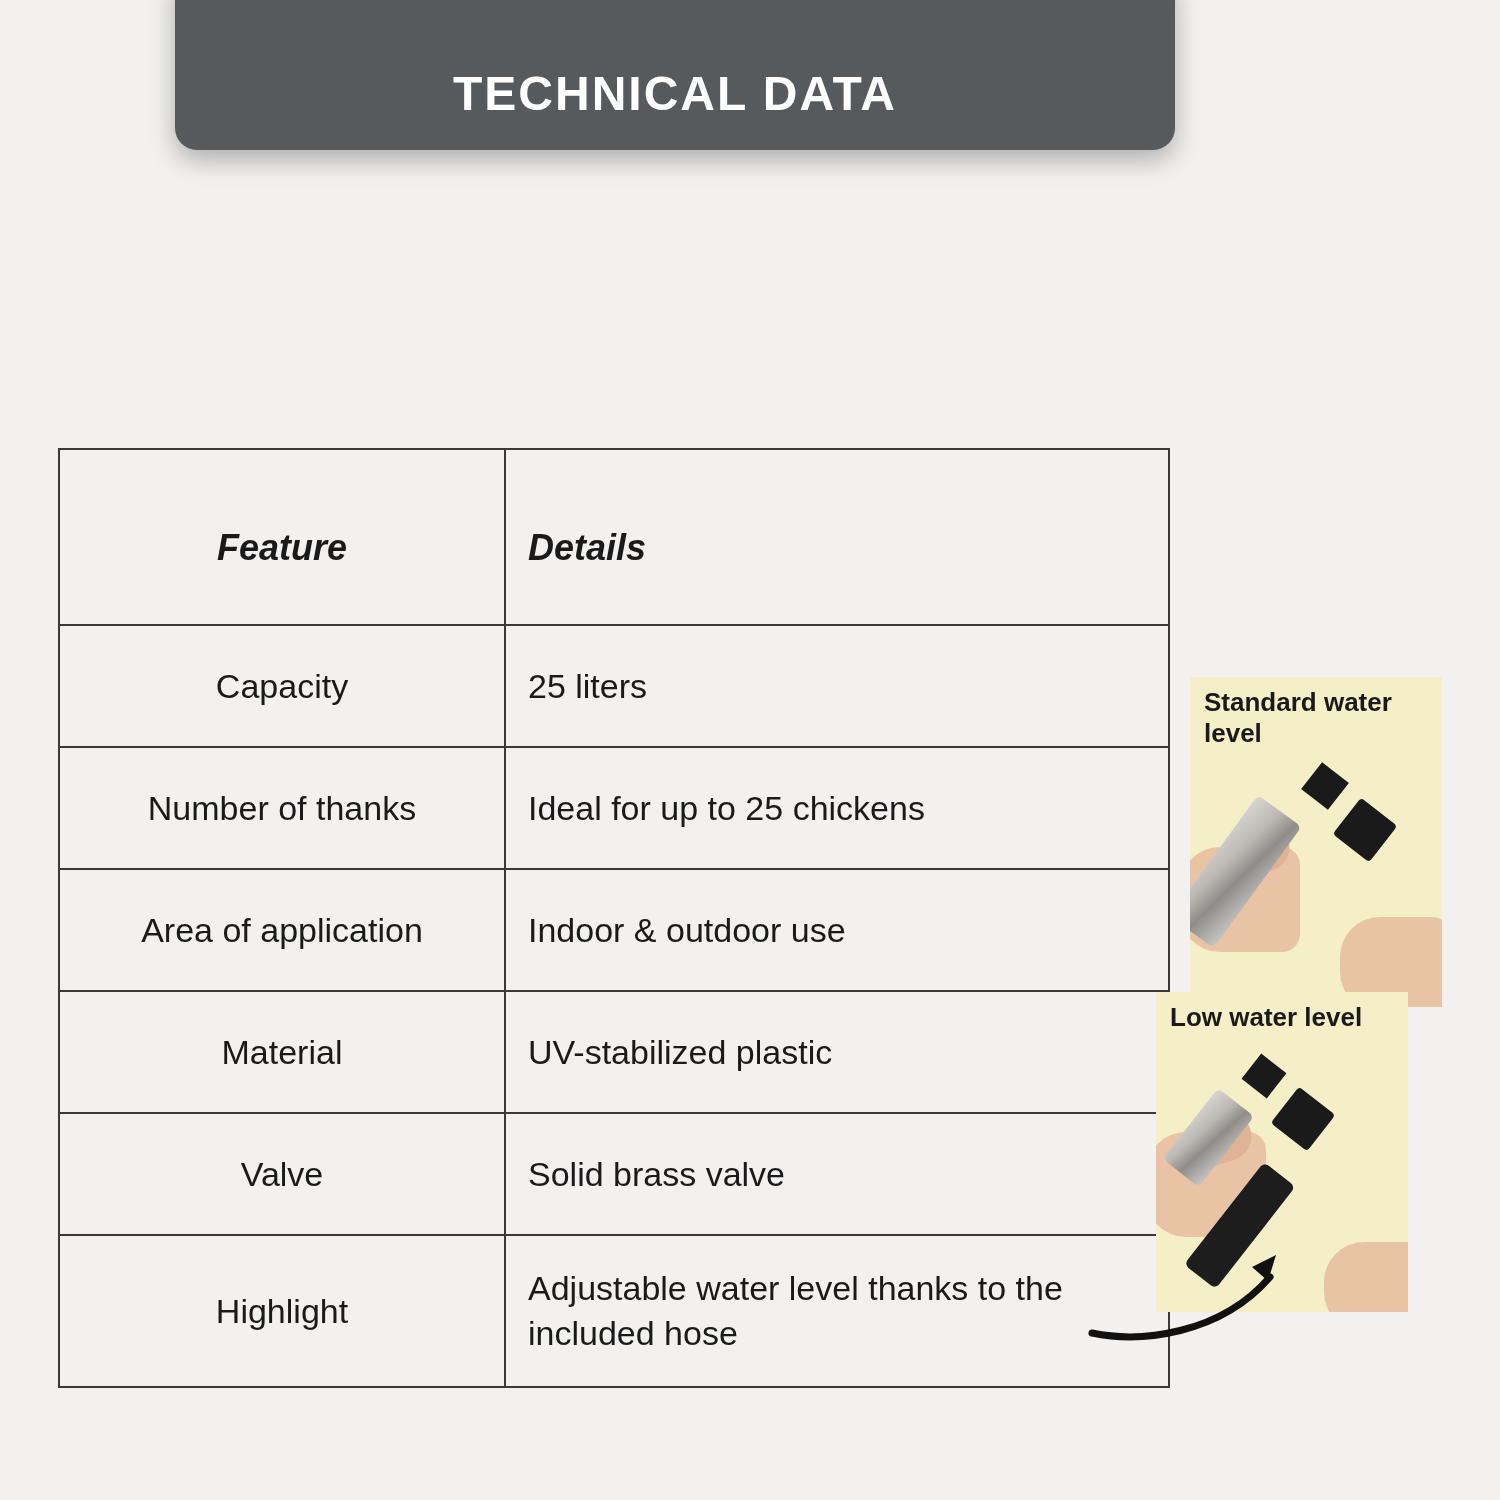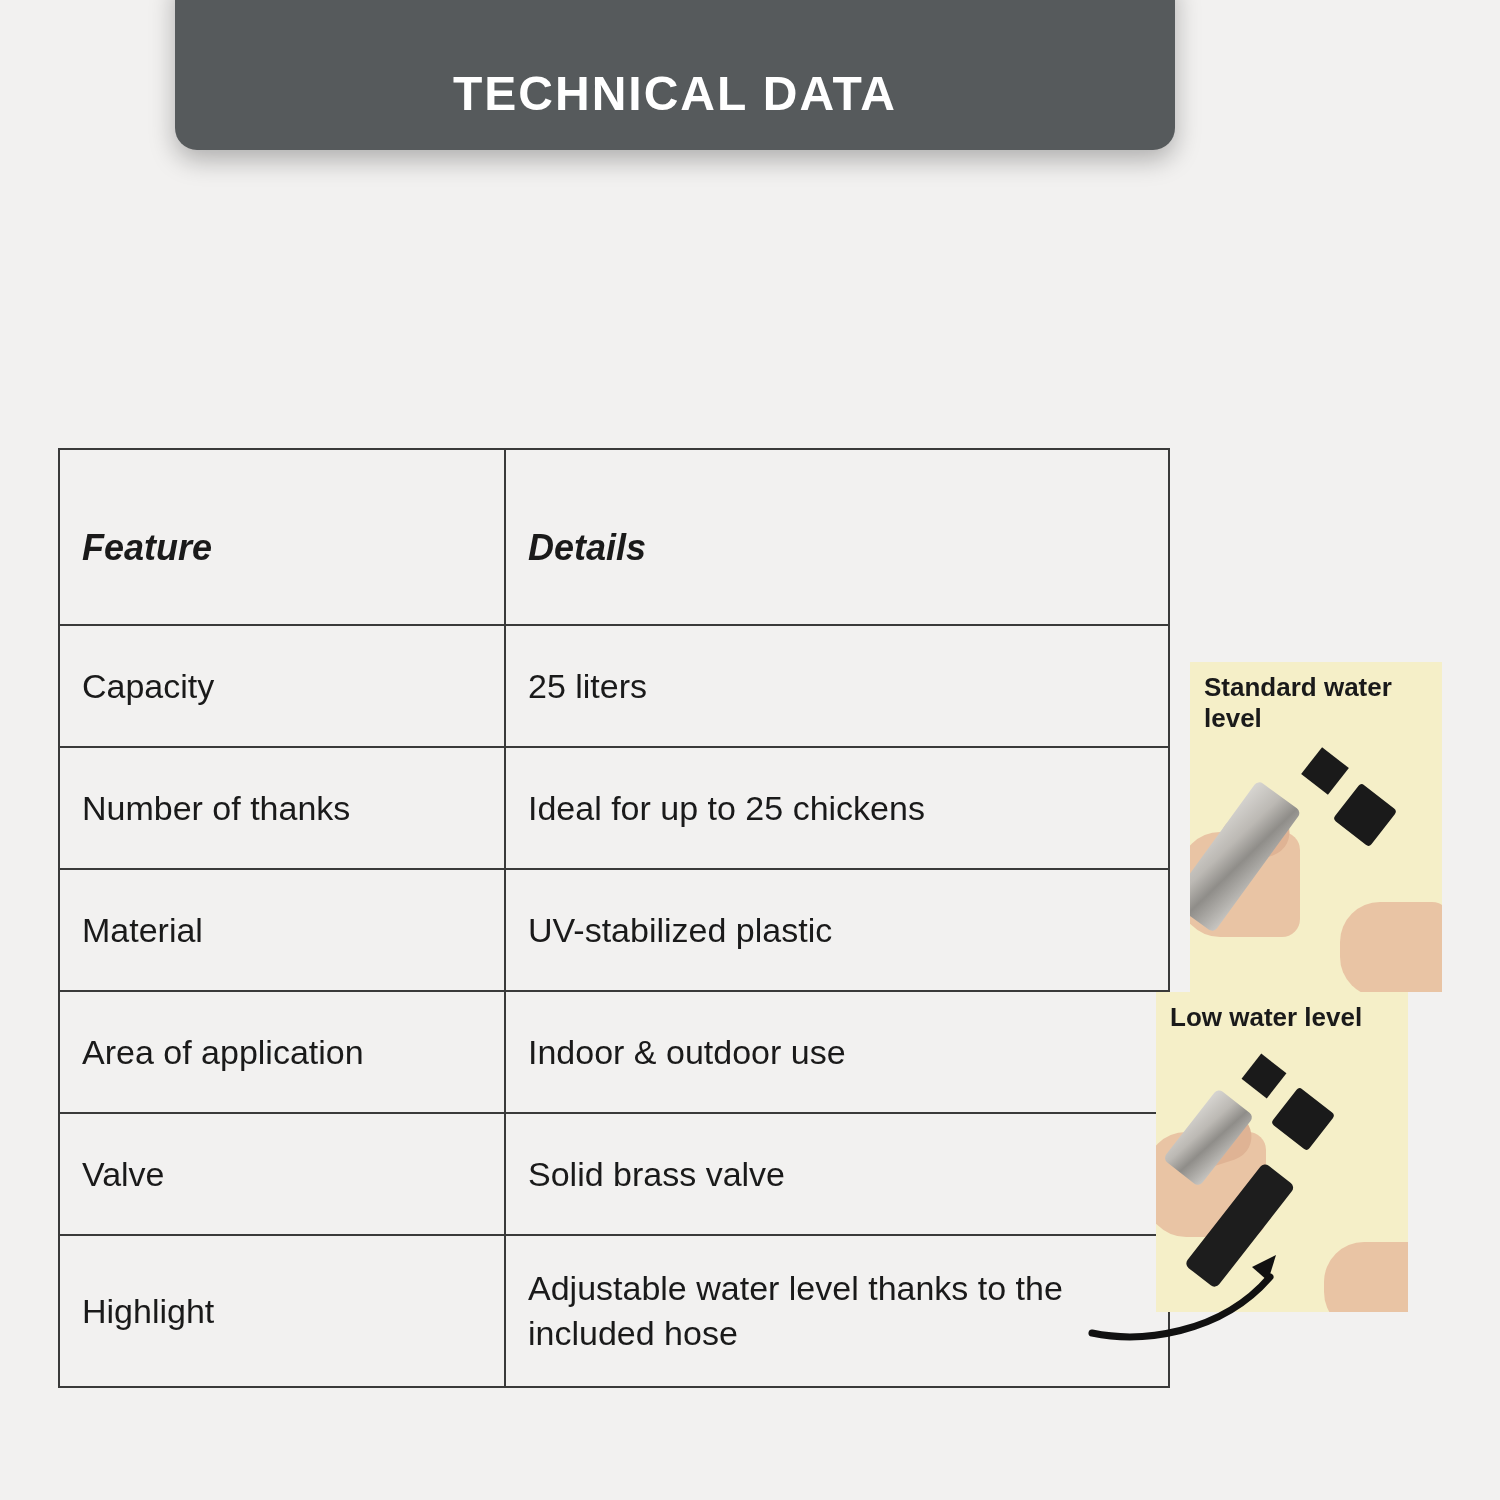--- a/index.html
+++ b/index.html
@@ -53,21 +53,21 @@
   .tech-table td, .tech-table th {
     border: 2px solid #3a3a3a;
     padding: 0 22px;
     text-align: left;
     vertical-align: middle;
     color: #1a1a1a;
     font-size: 34px;
     font-family: "Liberation Sans", sans-serif;
     font-weight: normal;
   }
-  .tech-table .col-feature { width: 400px; }
+  .tech-table .col-feature { width: 400px; text-align: center; }
   .tech-table .head-row td {
     height: 152px;
     font-style: italic;
     font-weight: bold;
     font-size: 36px;
     vertical-align: middle;
     padding-top: 22px;
   }
   .tech-table .body-row td {
     height: 120px;
@@ -94,21 +94,21 @@
     top: 10px;
     font-size: 26px;
     font-weight: bold;
     color: #1a1a1a;
     line-height: 1.18;
     font-family: "Liberation Sans", sans-serif;
     z-index: 4;
   }
   #card-standard {
     left: 1190px;
-    top: 662px;
+    top: 677px;
     width: 252px;
     height: 330px;
   }
   #card-low {
     left: 1156px;
     top: 992px;
     width: 252px;
     height: 320px;
   }
 
@@ -163,26 +163,26 @@
     </tr>
     <tr class="body-row">
       <td class="col-feature">Capacity</td>
       <td>25 liters</td>
     </tr>
     <tr class="body-row">
       <td class="col-feature">Number of thanks</td>
       <td>Ideal for up to 25 chickens</td>
     </tr>
     <tr class="body-row">
+      <td class="col-feature">Area of application</td>
+      <td>Indoor &amp; outdoor use</td>
+    </tr>
+    <tr class="body-row">
       <td class="col-feature">Material</td>
       <td>UV-stabilized plastic</td>
-    </tr>
-    <tr class="body-row">
-      <td class="col-feature">Area of application</td>
-      <td>Indoor &amp; outdoor use</td>
     </tr>
     <tr class="body-row">
       <td class="col-feature cell-indent">Valve</td>
       <td>Solid brass valve</td>
     </tr>
     <tr class="tall-row">
       <td class="col-feature">Highlight</td>
       <td class="details-multiline">Adjustable water level thanks to the included hose</td>
     </tr>
   </tbody>

